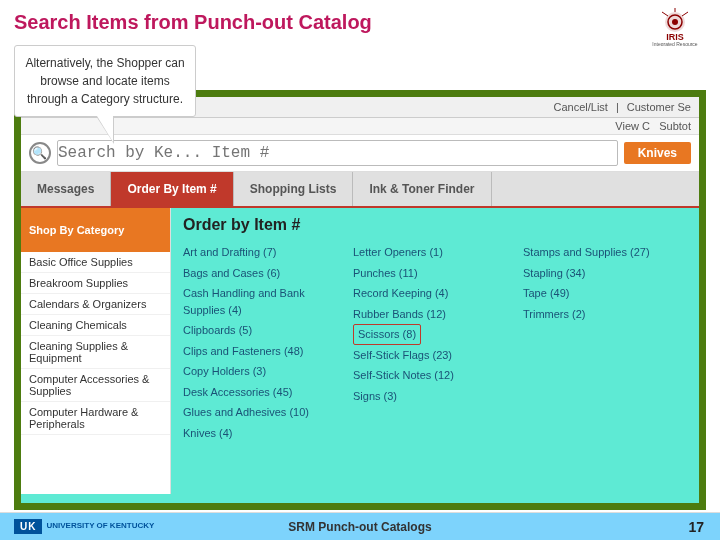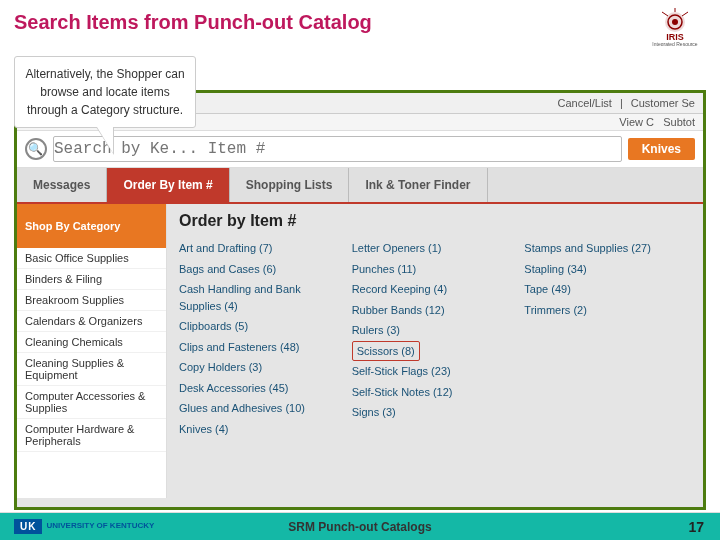--- a/index.html
+++ b/index.html
@@ -32,21 +32,21 @@
       line-height: 1.2;
     }
     .iris-logo {
       display: flex;
       flex-direction: column;
       align-items: center;
       margin-top: -2px;
     }
     .tooltip-box {
       position: absolute;
-      top: 56px;
+      top: 45px;
       left: 14px;
       background: #fff;
       border: 1.5px solid #ccc;
       border-radius: 3px;
       width: 182px;
       padding: 8px 10px;
       font-size: 12px;
       color: #333;
       text-align: center;
       z-index: 10;
@@ -73,22 +73,22 @@
       border-left: 16px solid transparent;
       border-right: 0px solid transparent;
       border-top: 26px solid #fff;
     }
     .catalog-area {
       position: absolute;
       top: 90px;
       left: 14px;
       right: 14px;
       bottom: 30px;
-      border: 3px solid #4d7c0f;
-      background: #e5e5e5;
+      border: 7px solid #4d7c0f;
+      background: #5eead4;
       overflow: hidden;
     }
     .catalog-topbar {
       background: #f0f0f0;
       border-bottom: 1px solid #ccc;
       padding: 4px 8px;
       display: flex;
       justify-content: flex-end;
       font-size: 11px;
       color: #555;
@@ -213,21 +213,21 @@
       padding: 1px 4px;
       border-radius: 2px;
       display: inline-block;
     }
     .footer-bar {
       position: absolute;
       bottom: 0;
       left: 0;
       right: 0;
       height: 28px;
-      background: #14b8a6;
+      background: #7dd3fc;
       border-top: 1px solid #ddd;
       display: flex;
       align-items: center;
       justify-content: center;
     }
     .footer-text {
       font-size: 12px;
       color: #333;
       font-weight: bold;
     }
@@ -317,21 +317,20 @@
       <div class="nav-tab active">Order By Item #</div>
       <div class="nav-tab">Shopping Lists</div>
       <div class="nav-tab">Ink &amp; Toner Finder</div>
     </div>
 
     <div class="content-area">
 
       <div class="sidebar">
         <div class="sidebar-title">Shop By Category</div>
         <div class="sidebar-item">Basic Office Supplies</div>
-        <div class="sidebar-item">Binders &amp; Filing</div>
         <div class="sidebar-item">Breakroom Supplies</div>
         <div class="sidebar-item">Calendars &amp; Organizers</div>
         <div class="sidebar-item">Cleaning Chemicals</div>
         <div class="sidebar-item">Cleaning Supplies &amp; Equipment</div>
         <div class="sidebar-item">Computer Accessories &amp; Supplies</div>
         <div class="sidebar-item">Computer Hardware &amp; Peripherals</div>
       </div>
 
       <div class="main-content">
         <div class="main-title">Order by Item #</div>
@@ -347,21 +346,20 @@
             <div class="item-link">Desk Accessories (45)</div>
             <div class="item-link">Glues and Adhesives (10)</div>
             <div class="item-link">Knives (4)</div>
           </div>
 
           <div>
             <div class="item-link">Letter Openers (1)</div>
             <div class="item-link">Punches (11)</div>
             <div class="item-link">Record Keeping (4)</div>
             <div class="item-link">Rubber Bands (12)</div>
-            <div class="item-link">Rulers (3)</div>
             <div class="item-link highlighted">Scissors (8)</div>
             <div class="item-link">Self-Stick Flags (23)</div>
             <div class="item-link">Self-Stick Notes (12)</div>
             <div class="item-link">Signs (3)</div>
           </div>
 
           <div>
             <div class="item-link">Stamps and Supplies (27)</div>
             <div class="item-link">Stapling (34)</div>
             <div class="item-link">Tape (49)</div>

